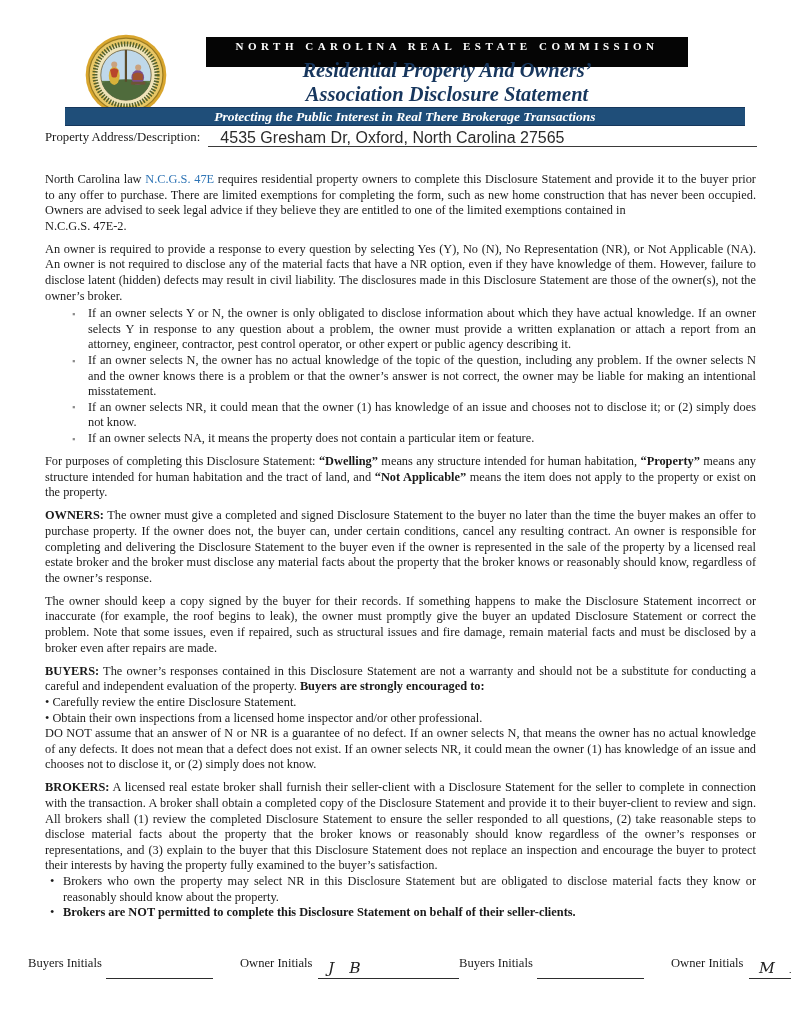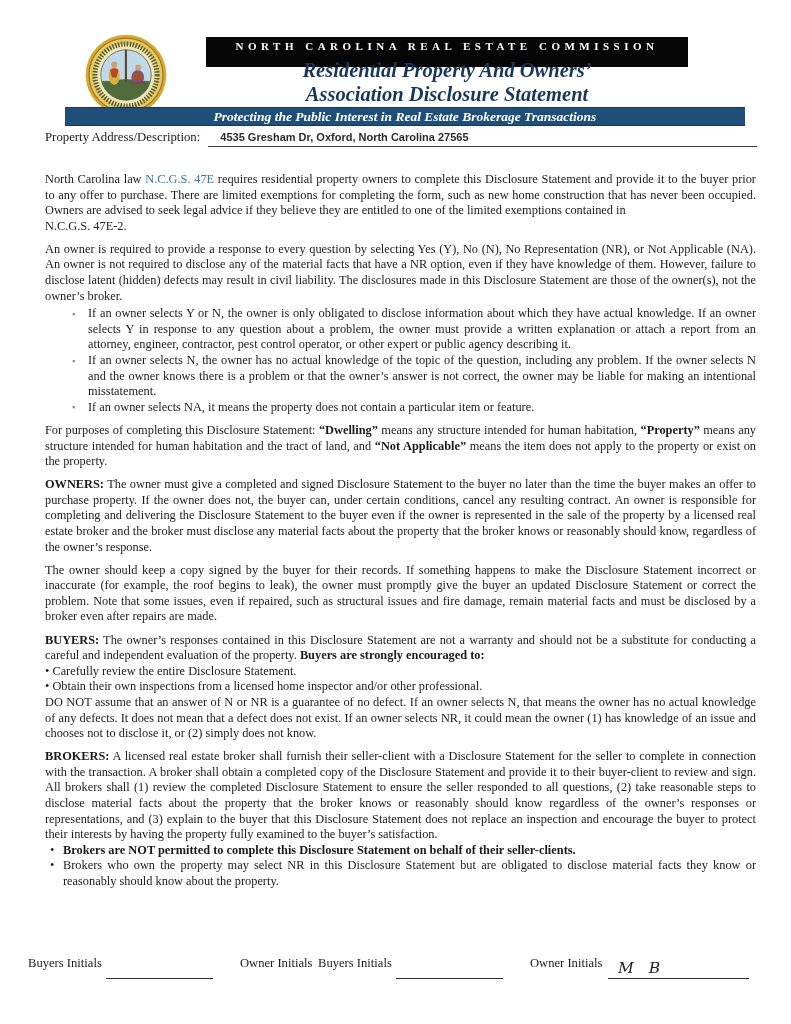--- a/index.html
+++ b/index.html
@@ -28,21 +28,21 @@
     background:#1F4E79; border-top:1px solid #16375c; border-bottom:1px solid #16375c;
     color:#fff; text-align:center; font-weight:bold; font-style:italic;
     font-size:13.5px; line-height:18px; font-family:"Liberation Serif", serif;
   }
 
   
   .form-row { position:absolute; left:45px; right:34px; display:flex; height:18px; }
   .form-row .flabel { font-size:12.8px; white-space:nowrap; padding-right:8px; line-height:16px; }
   .form-row .fvalue {
     flex:1; border-bottom:1.2px solid #3a3a3a; padding-left:12px;
-    font-family:"Liberation Sans", sans-serif; font-weight:bold; font-size:11px;
+    font-family:"Liberation Sans", sans-serif; font-weight:normal; font-size:16px;
     color:#2b2b2b; line-height:17px; white-space:nowrap;
   }
   .row-address { top:129px; }
   .row-owner   { top:147px; }
 
   
   .doc-body { position:absolute; top:172px; left:45px; width:711px; font-size:12.35px; line-height:15.6px; }
   .para { margin:7.5px 0 0 0; text-align:justify; }
   .para:first-child { margin-top:0; }
   .para.tight { margin-top:0; }
@@ -111,56 +111,60 @@
     </svg>
   </div>
 
   <div class="commission-bar">NORTH CAROLINA REAL ESTATE COMMISSION</div>
 
   <div class="doc-title">
     <div>Residential Property And Owners’</div>
     <div>Association Disclosure Statement</div>
   </div>
 
-  <div class="tagline-bar">Protecting the Public Interest in Real Estate Brokerage Transactions</div>
+  <div class="tagline-bar">Protecting the Public Interest in Real There Brokerage Transactions</div>
 
   <div class="form-row row-address">
     <span class="flabel">Property Address/Description:</span>
     <span class="fvalue">4535 Gresham Dr, Oxford, North Carolina 27565</span>
   </div>
 
 
   <div class="doc-body">
       <p class="para"><span>North Carolina law </span><a class="doc-link">N.C.G.S. 47E</a><span> requires residential property owners to complete this Disclosure Statement and provide it to the buyer prior to any offer to purchase. There are limited exemptions for completing the form, such as new home construction that has never been occupied. Owners are advised to seek legal advice if they believe they are entitled to one of the limited exemptions contained in</span><br><span>N.C.G.S. 47E-2.</span></p>
       <p class="para"><span>An owner is required to provide a response to every question by selecting Yes (Y), No (N), No Representation (NR), or Not Applicable (NA). An owner is not required to disclose any of the material facts that have a NR option, even if they have knowledge of them. However, failure to disclose latent (hidden) defects may result in civil liability. The disclosures made in this Disclosure Statement are those of the owner(s), not the owner’s broker.</span></p>
       <ul class="blist square">
         <li><span>If an owner selects Y or N, the owner is only obligated to disclose information about which they have actual knowledge. If an owner selects Y in response to any question about a problem, the owner must provide a written explanation or attach a report from an attorney, engineer, contractor, pest control operator, or other expert or public agency describing it.</span></li>
         <li><span>If an owner selects N, the owner has no actual knowledge of the topic of the question, including any problem. If the owner selects N and the owner knows there is a problem or that the owner’s answer is not correct, the owner may be liable for making an intentional misstatement.</span></li>
+        <li><span>If an owner selects NR, it could mean that the owner (1) has knowledge of an issue and chooses not to disclose it; or (2) simply does not know.</span></li>
         <li><span>If an owner selects NA, it means the property does not contain a particular item or feature.</span></li>
       </ul>
       <p class="para"><span>For purposes of completing this Disclosure Statement: </span><b>“Dwelling”</b><span> means any structure intended for human habitation, </span><b>“Property”</b><span> means any structure intended for human habitation and the tract of land, and </span><b>“Not Applicable”</b><span> means the item does not apply to the property or exist on the property.</span></p>
       <p class="para"><b>OWNERS:</b><span> The owner must give a completed and signed Disclosure Statement to the buyer no later than the time the buyer makes an offer to purchase property. If the owner does not, the buyer can, under certain conditions, cancel any resulting contract. An owner  is responsible for completing and delivering the Disclosure Statement to the buyer even if the owner is represented in the sale of the property by a licensed real estate broker and the broker must disclose any material facts about the property that the broker knows or reasonably should know, regardless of the owner’s response.</span></p>
       <p class="para"><span>The owner should keep a copy signed by the buyer for their records. If something happens to make the Disclosure Statement incorrect or inaccurate (for example, the roof begins to leak), the owner must promptly give the buyer an updated Disclosure Statement or correct the problem. Note that some issues, even if repaired, such as structural issues and fire damage, remain material facts and must be disclosed by a broker even after repairs are made.</span></p>
       <p class="para"><b>BUYERS:</b><span> The owner’s responses contained in this Disclosure Statement are not a warranty and should not be a substitute for conducting a careful and independent evaluation of the property. </span><b>Buyers are strongly encouraged to:</b></p>
       <p class="para tight"><span>• Carefully review the entire Disclosure Statement.</span></p>
       <p class="para tight"><span>• Obtain their own inspections from a licensed home inspector and/or other professional.</span></p>
       <p class="para tight"><span>DO NOT assume that an answer of N or NR is a guarantee of no defect. If an owner selects N, that means the owner has no actual knowledge of any defects. It does not mean that a defect does not exist. If an owner selects NR, it could mean the owner (1) has knowledge of an issue and chooses not to disclose it, or (2) simply does not know.</span></p>
       <p class="para"><b>BROKERS:</b><span> A licensed real estate broker shall furnish their seller-client with a Disclosure Statement for the seller to complete in connection with the transaction. A broker shall obtain a completed copy of the Disclosure Statement and provide it to their buyer-client to review and sign. All brokers shall (1) review the completed Disclosure Statement to ensure the seller responded to all questions, (2) take reasonable steps to disclose material facts about the property that the broker knows or reasonably should know regardless of the owner’s responses or representations, and (3) explain to the buyer that this Disclosure Statement does not replace an inspection and encourage the buyer to protect their interests by having the property fully examined to the buyer’s satisfaction.</span></p>
       <ul class="blist round tight">
+        <li><span>Brokers who own the property may select NR in this Disclosure Statement but are obligated to disclose material facts they know or reasonably should know about the property.</span></li>
         <li><b>Brokers are NOT permitted to complete this Disclosure Statement on behalf of their seller-clients.</b></li>
-        <li><span>Brokers who own the property may select NR in this Disclosure Statement but are obligated to disclose material facts they know or reasonably should know about the property.</span></li>
       </ul>
     </div>
 
   <div class="footer">
     <div class="initials-grid">
       <div class="initials-row">
         <span class="ilabel buyer">Buyers Initials</span>
         <span class="iline buyer-line"></span>
         <span class="ilabel owner">Owner Initials</span>
+        <span class="iline owner-line">
+            <span class="sig">J B</span>
+          </span>
       </div>
       <div class="initials-row">
         <span class="ilabel buyer">Buyers Initials</span>
         <span class="iline buyer-line"></span>
         <span class="ilabel owner">Owner Initials</span>
         <span class="iline owner-line">
             <span class="sig">M B</span>
           </span>
       </div>
     </div>

